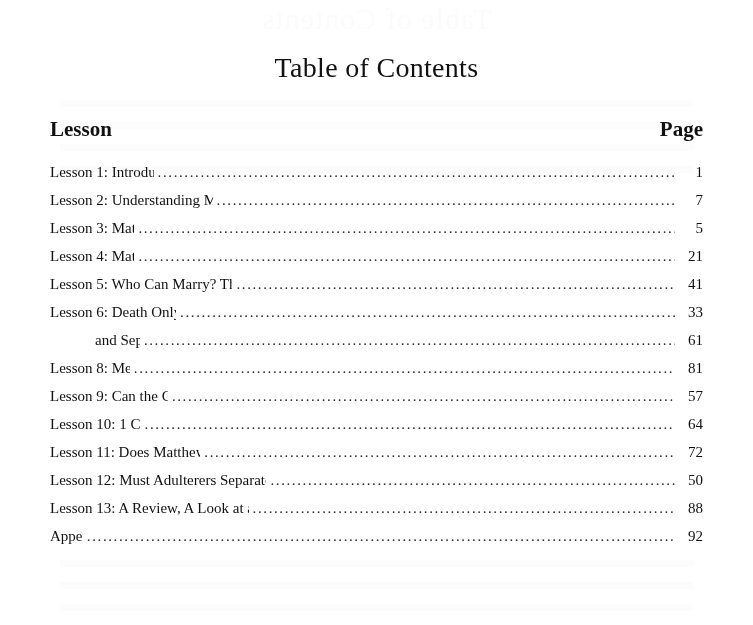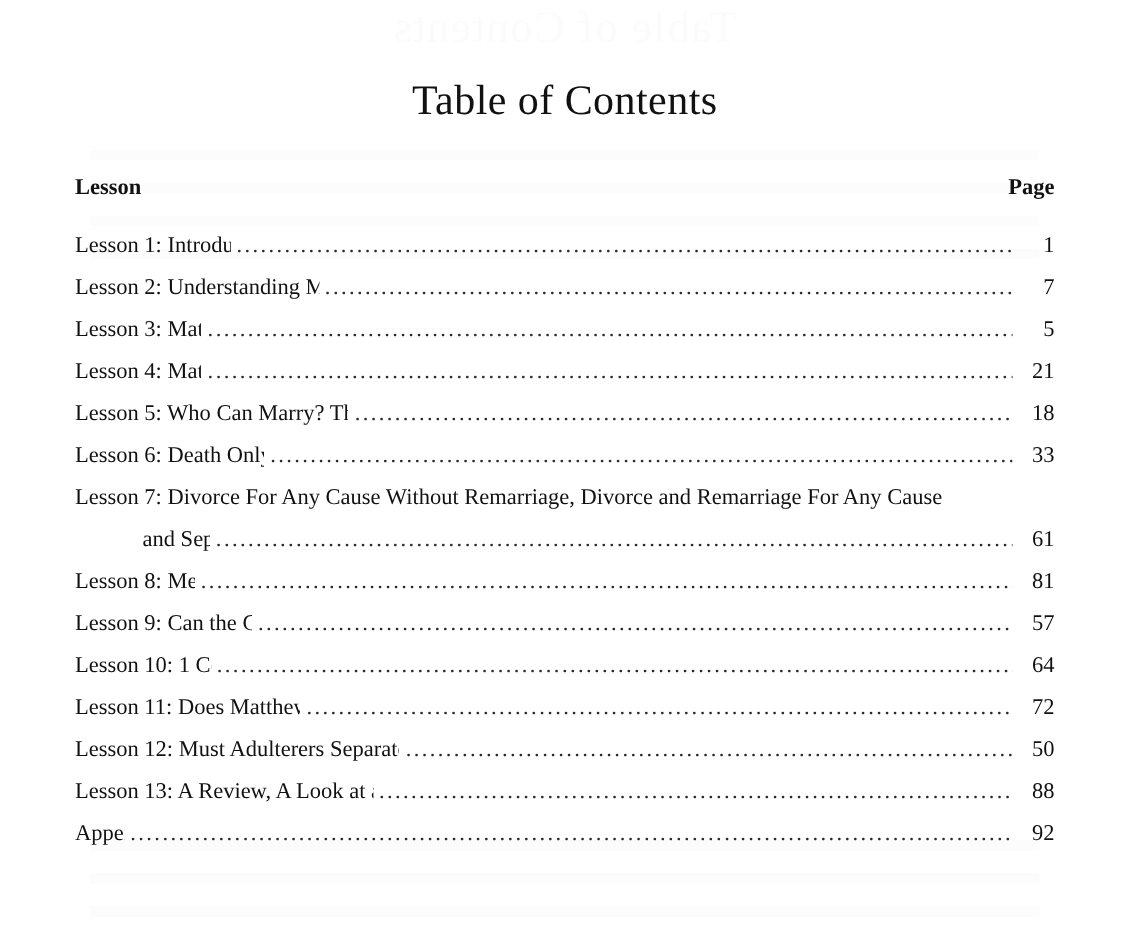--- a/index.html
+++ b/index.html
@@ -72,21 +72,21 @@
   }
 
   .toc {
     margin-top: 33px;
   }
 
   .toc-head {
     display: flex;
     align-items: baseline;
     font-weight: bold;
-    font-size: 15px;
+    font-size: 21px;
     margin-bottom: 16px;
   }
   .toc-head .col-lesson { flex: 1 1 auto; }
   .toc-head .col-page {
     flex: 0 0 auto;
     text-align: center;
   }
 
   .toc-row {
     display: flex;
@@ -162,29 +162,26 @@
           <span class="entry-page">5</span>
         </div>
         <div class="toc-row">
           <span class="entry-title">Lesson 4: Matthew 19:9 (2)</span>
           <span class="leader"></span>
           <span class="entry-page">21</span>
         </div>
         <div class="toc-row">
           <span class="entry-title">Lesson 5: Who Can Marry? The Difference in the Marriage and the Bond</span>
           <span class="leader"></span>
-          <span class="entry-page">18</span>
+          <span class="entry-page">41</span>
         </div>
         <div class="toc-row">
           <span class="entry-title">Lesson 6: Death Only Cause For Remarriage</span>
           <span class="leader"></span>
           <span class="entry-page">33</span>
-        </div>
-        <div class="toc-row nowrap-only">
-          <span class="entry-title">Lesson 7: Divorce For Any Cause Without Remarriage, Divorce and Remarriage For Any Cause</span>
         </div>
         <div class="toc-row continuation">
           <span class="entry-title">and Separation</span>
           <span class="leader"></span>
           <span class="entry-page">61</span>
         </div>
         <div class="toc-row">
           <span class="entry-title">Lesson 8: Mental Divorce</span>
           <span class="leader"></span>
           <span class="entry-page">81</span>

